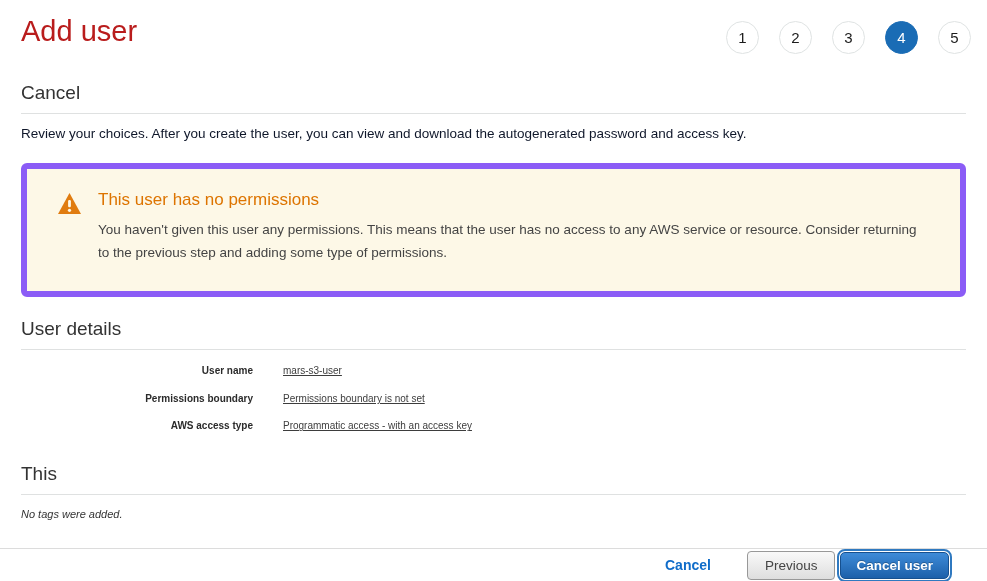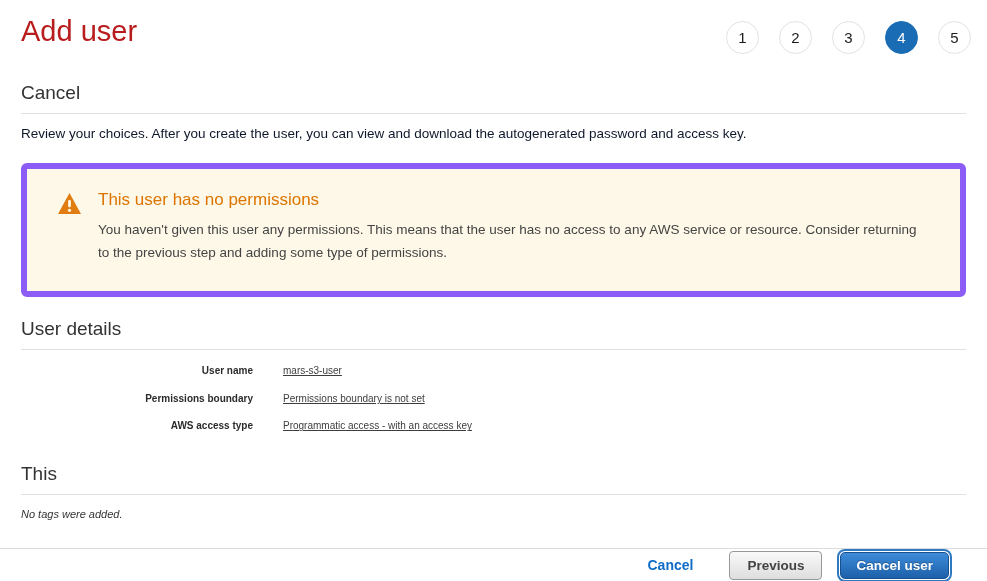--- a/index.html
+++ b/index.html
@@ -133,27 +133,27 @@
     font-size: 14px;
     font-weight: bold;
     color: #0f6cc9;
     text-decoration: none;
     margin-right: 36px;
     cursor: pointer;
   }
   .btn-previous {
     font-family: "Liberation Sans", sans-serif;
     font-size: 13.5px;
-    font-weight: bold;
+    font-weight: normal;
     color: #444;
     background: linear-gradient(#f9f9f9, #dedede);
     border: 1px solid #989898;
     border-radius: 4px;
     padding: 6px 17px;
-    margin-right: 15px;
+    margin-right: 2px;
     cursor: pointer;
   }
   .btn-create-wrap {
     border: 2px solid #2f79c0;
     border-radius: 8px;
     padding: 1px;
     display: inline-block;
   }
   .btn-create {
     font-family: "Liberation Sans", sans-serif;

